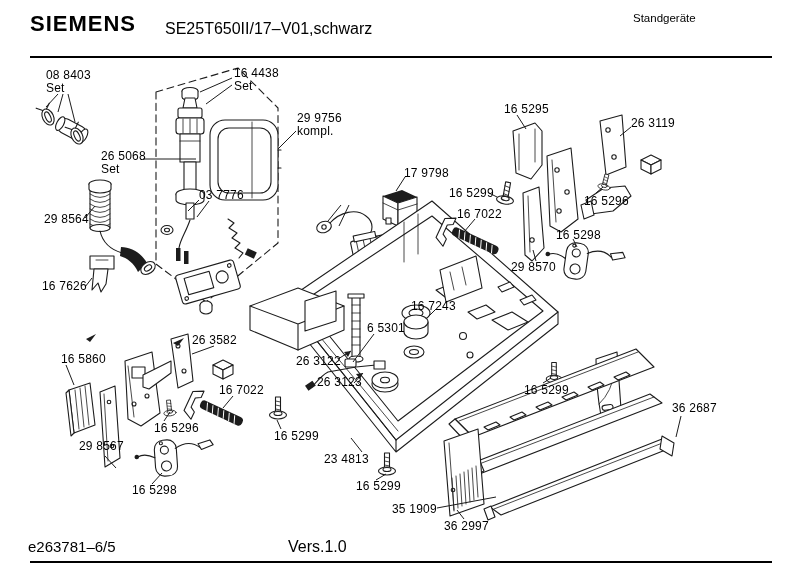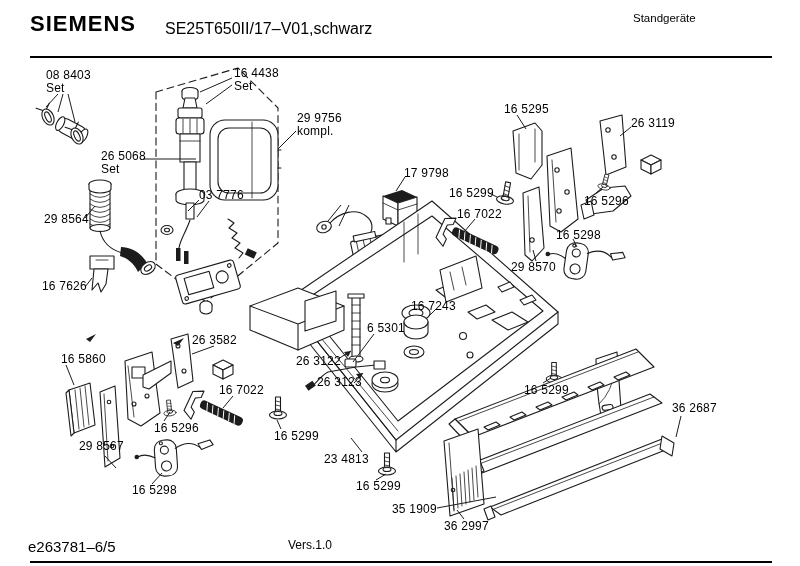--- a/index.html
+++ b/index.html
@@ -10,21 +10,21 @@
   .brand {
     position:absolute; left:30px; top:11px; font-size:22px; font-weight:bold;
     letter-spacing:1px;
   }
   .model { position:absolute; left:165px; top:20px; font-size:16px; }
   .hdr-right { position:absolute; left:633px; top:11px; font-size:11.5px; line-height:14px; }
   .rule { position:absolute; left:30px; width:742px; height:2px; background:#000; }
   .rule-top { top:56px; }
   .rule-bottom { top:561px; }
   .ftr-doc { position:absolute; left:28px; top:538px; font-size:15px; }
-  .ftr-ver { position:absolute; left:288px; top:538px; font-size:12px; }
+  .ftr-ver { position:absolute; left:288px; top:538px; font-size:16px; }
   .lbl {
     position:absolute; font-size:12px; line-height:13px; white-space:pre-line;
     letter-spacing:0.2px;
   }
   svg.art { position:absolute; left:0; top:0; }
   .wh { fill:#fff; stroke:#1c1c1c; stroke-width:1.1; stroke-linejoin:round; stroke-linecap:round; }
   .ln { fill:none; stroke:#1c1c1c; stroke-width:1.1; stroke-linejoin:round; stroke-linecap:round; }
   .bk { fill:#1c1c1c; stroke:none; }
   .thin { stroke-width:0.8; }
   .ldr { stroke:#1c1c1c; stroke-width:1; fill:none; }

